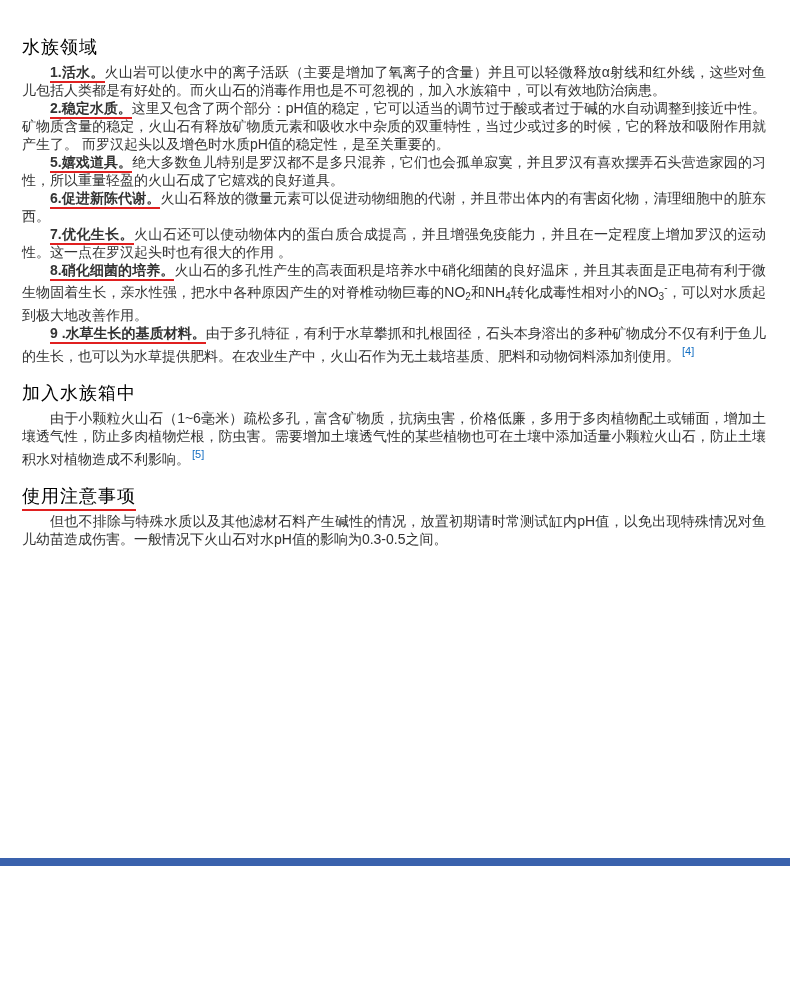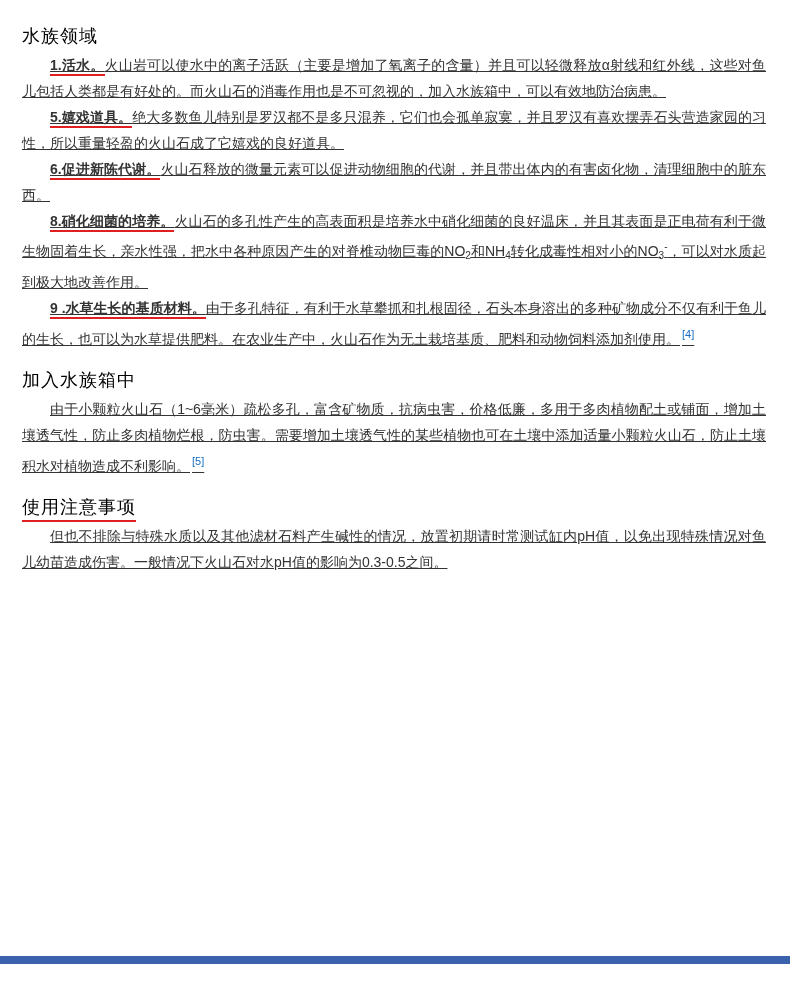--- a/index.html
+++ b/index.html
@@ -2,46 +2,45 @@
 <html><head>
 <meta charset="utf-8">
 <style>
   * { box-sizing: border-box; }
   html, body { margin: 0; padding: 0; background: #ffffff; }
   body { font-family: "Liberation Sans", "DejaVu Sans", sans-serif; }
 
   .page {
     position: relative;
     width: 790px;
-    height: 964px;
+    height: 866px;
     background: #ffffff;
-    padding: 8px 24px 0 22px;
+    padding: 19px 24px 0 22px;
     overflow: hidden;
   }
 
   h2.sec-heading {
     font-size: 18px;
     font-weight: 400;
     color: #000000;
     margin: 16px 0 4px 0;
     letter-spacing: 1px;
   }
   h2.sec-heading .red-ul {
     border-bottom: 2px solid #e02020;
     padding-bottom: 3px;
   }
 
   p.para {
     font-size: 14px;
     color: #333333;
-    line-height: 26px;
+    line-height: 18px;
     margin: 0 0;
     text-indent: 2em;
     text-align: justify;
-    text-decoration: underline;
   }
 
   .lead {
     font-weight: bold;
     color: #333333;
     border-bottom: 2px solid #e02020;
     padding-bottom: 1px;
   }
 
   sup.ref {
@@ -66,27 +65,29 @@
 </head>
 <body>
 
 <div class="page">
 
   <section>
     <h2 class="sec-heading"><span>水族领域</span></h2>
 
     <p class="para"><b class="lead">1.活水。</b><span>火山岩可以使水中的离子活跃（主要是增加了氧离子的含量）并且可以轻微释放α射线和红外线，这些对鱼儿包括人类都是有好处的。而火山石的消毒作用也是不可忽视的，加入水族箱中，可以有效地防治病患。</span></p>
 
+    <p class="para"><b class="lead">2.稳定水质。</b><span>这里又包含了两个部分：pH值的稳定，它可以适当的调节过于酸或者过于碱的水自动调整到接近中性。矿物质含量的稳定，火山石有释放矿物质元素和吸收水中杂质的双重特性，当过少或过多的时候，它的释放和吸附作用就产生了。 而罗汉起头以及增色时水质pH值的稳定性，是至关重要的。</span></p>
 
 
 
     <p class="para"><b class="lead">5.嬉戏道具。</b><span>绝大多数鱼儿特别是罗汉都不是多只混养，它们也会孤单寂寞，并且罗汉有喜欢摆弄石头营造家园的习性，所以重量轻盈的火山石成了它嬉戏的良好道具。</span></p>
 
     <p class="para"><b class="lead">6.促进新陈代谢。</b><span>火山石释放的微量元素可以促进动物细胞的代谢，并且带出体内的有害卤化物，清理细胞中的脏东西。</span></p>
 
+    <p class="para"><b class="lead">7.优化生长。</b><span>火山石还可以使动物体内的蛋白质合成提高，并且增强免疫能力，并且在一定程度上增加罗汉的运动性。这一点在罗汉起头时也有很大的作用 。</span></p>
 
     <p class="para"><b class="lead">8.硝化细菌的培养。</b><span>火山石的多孔性产生的高表面积是培养水中硝化细菌的良好温床，并且其表面是正电荷有利于微生物固着生长，亲水性强，把水中各种原因产生的对脊椎动物巨毒的NO</span><sub class="chem">2</sub><span>和NH</span><sub class="chem">4</sub><span>转化成毒性相对小的NO</span><sub class="chem">3</sub><sup class="chem">-</sup><span>，可以对水质起到极大地改善作用。</span></p>
 
     <p class="para"><b class="lead">9 .水草生长的基质材料。</b><span>由于多孔特征，有利于水草攀抓和扎根固径，石头本身溶出的多种矿物成分不仅有利于鱼儿的生长，也可以为水草提供肥料。在农业生产中，火山石作为无土栽培基质、肥料和动物饲料添加剂使用。</span><sup class="ref">[4]</sup></p>
   </section>
 
   <section>
     <h2 class="sec-heading"><span>加入水族箱中</span></h2>
 
     <p class="para"><span>由于小颗粒火山石（1~6毫米）疏松多孔，富含矿物质，抗病虫害，价格低廉，多用于多肉植物配土或铺面，增加土壤透气性，防止多肉植物烂根，防虫害。需要增加土壤透气性的某些植物也可在土壤中添加适量小颗粒火山石，防止土壤积水对植物造成不利影响。</span><sup class="ref">[5]</sup></p>

